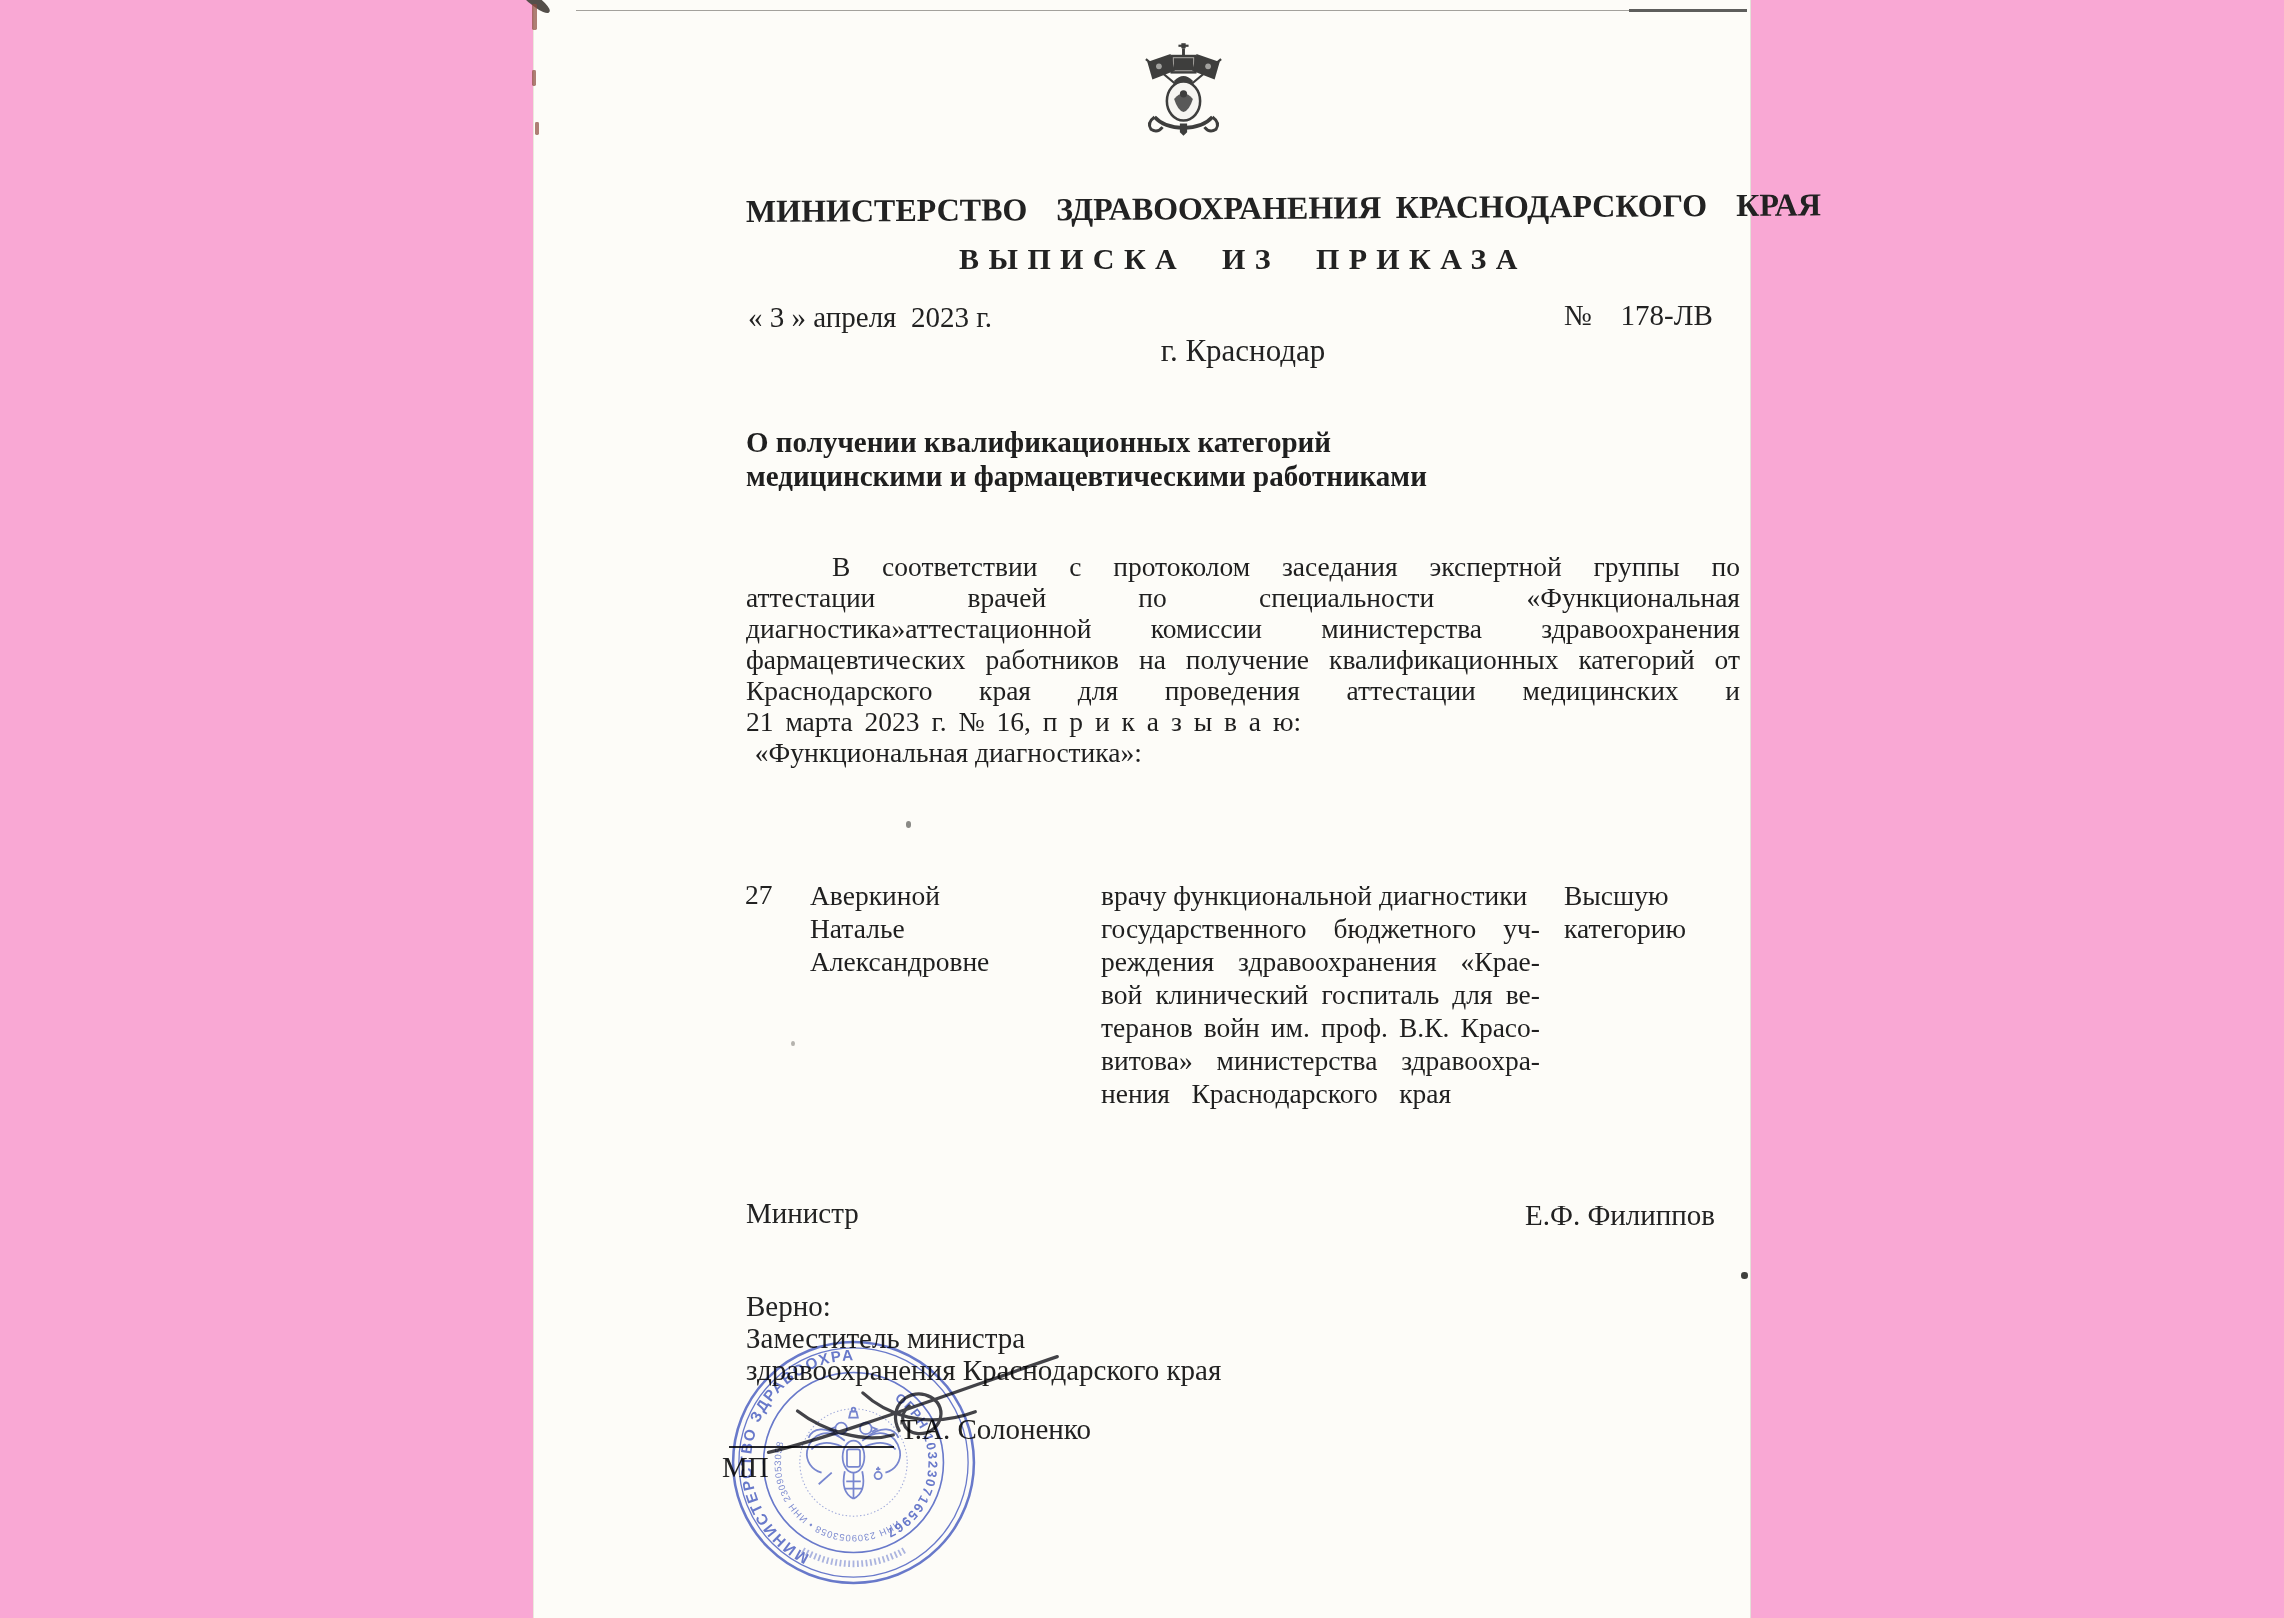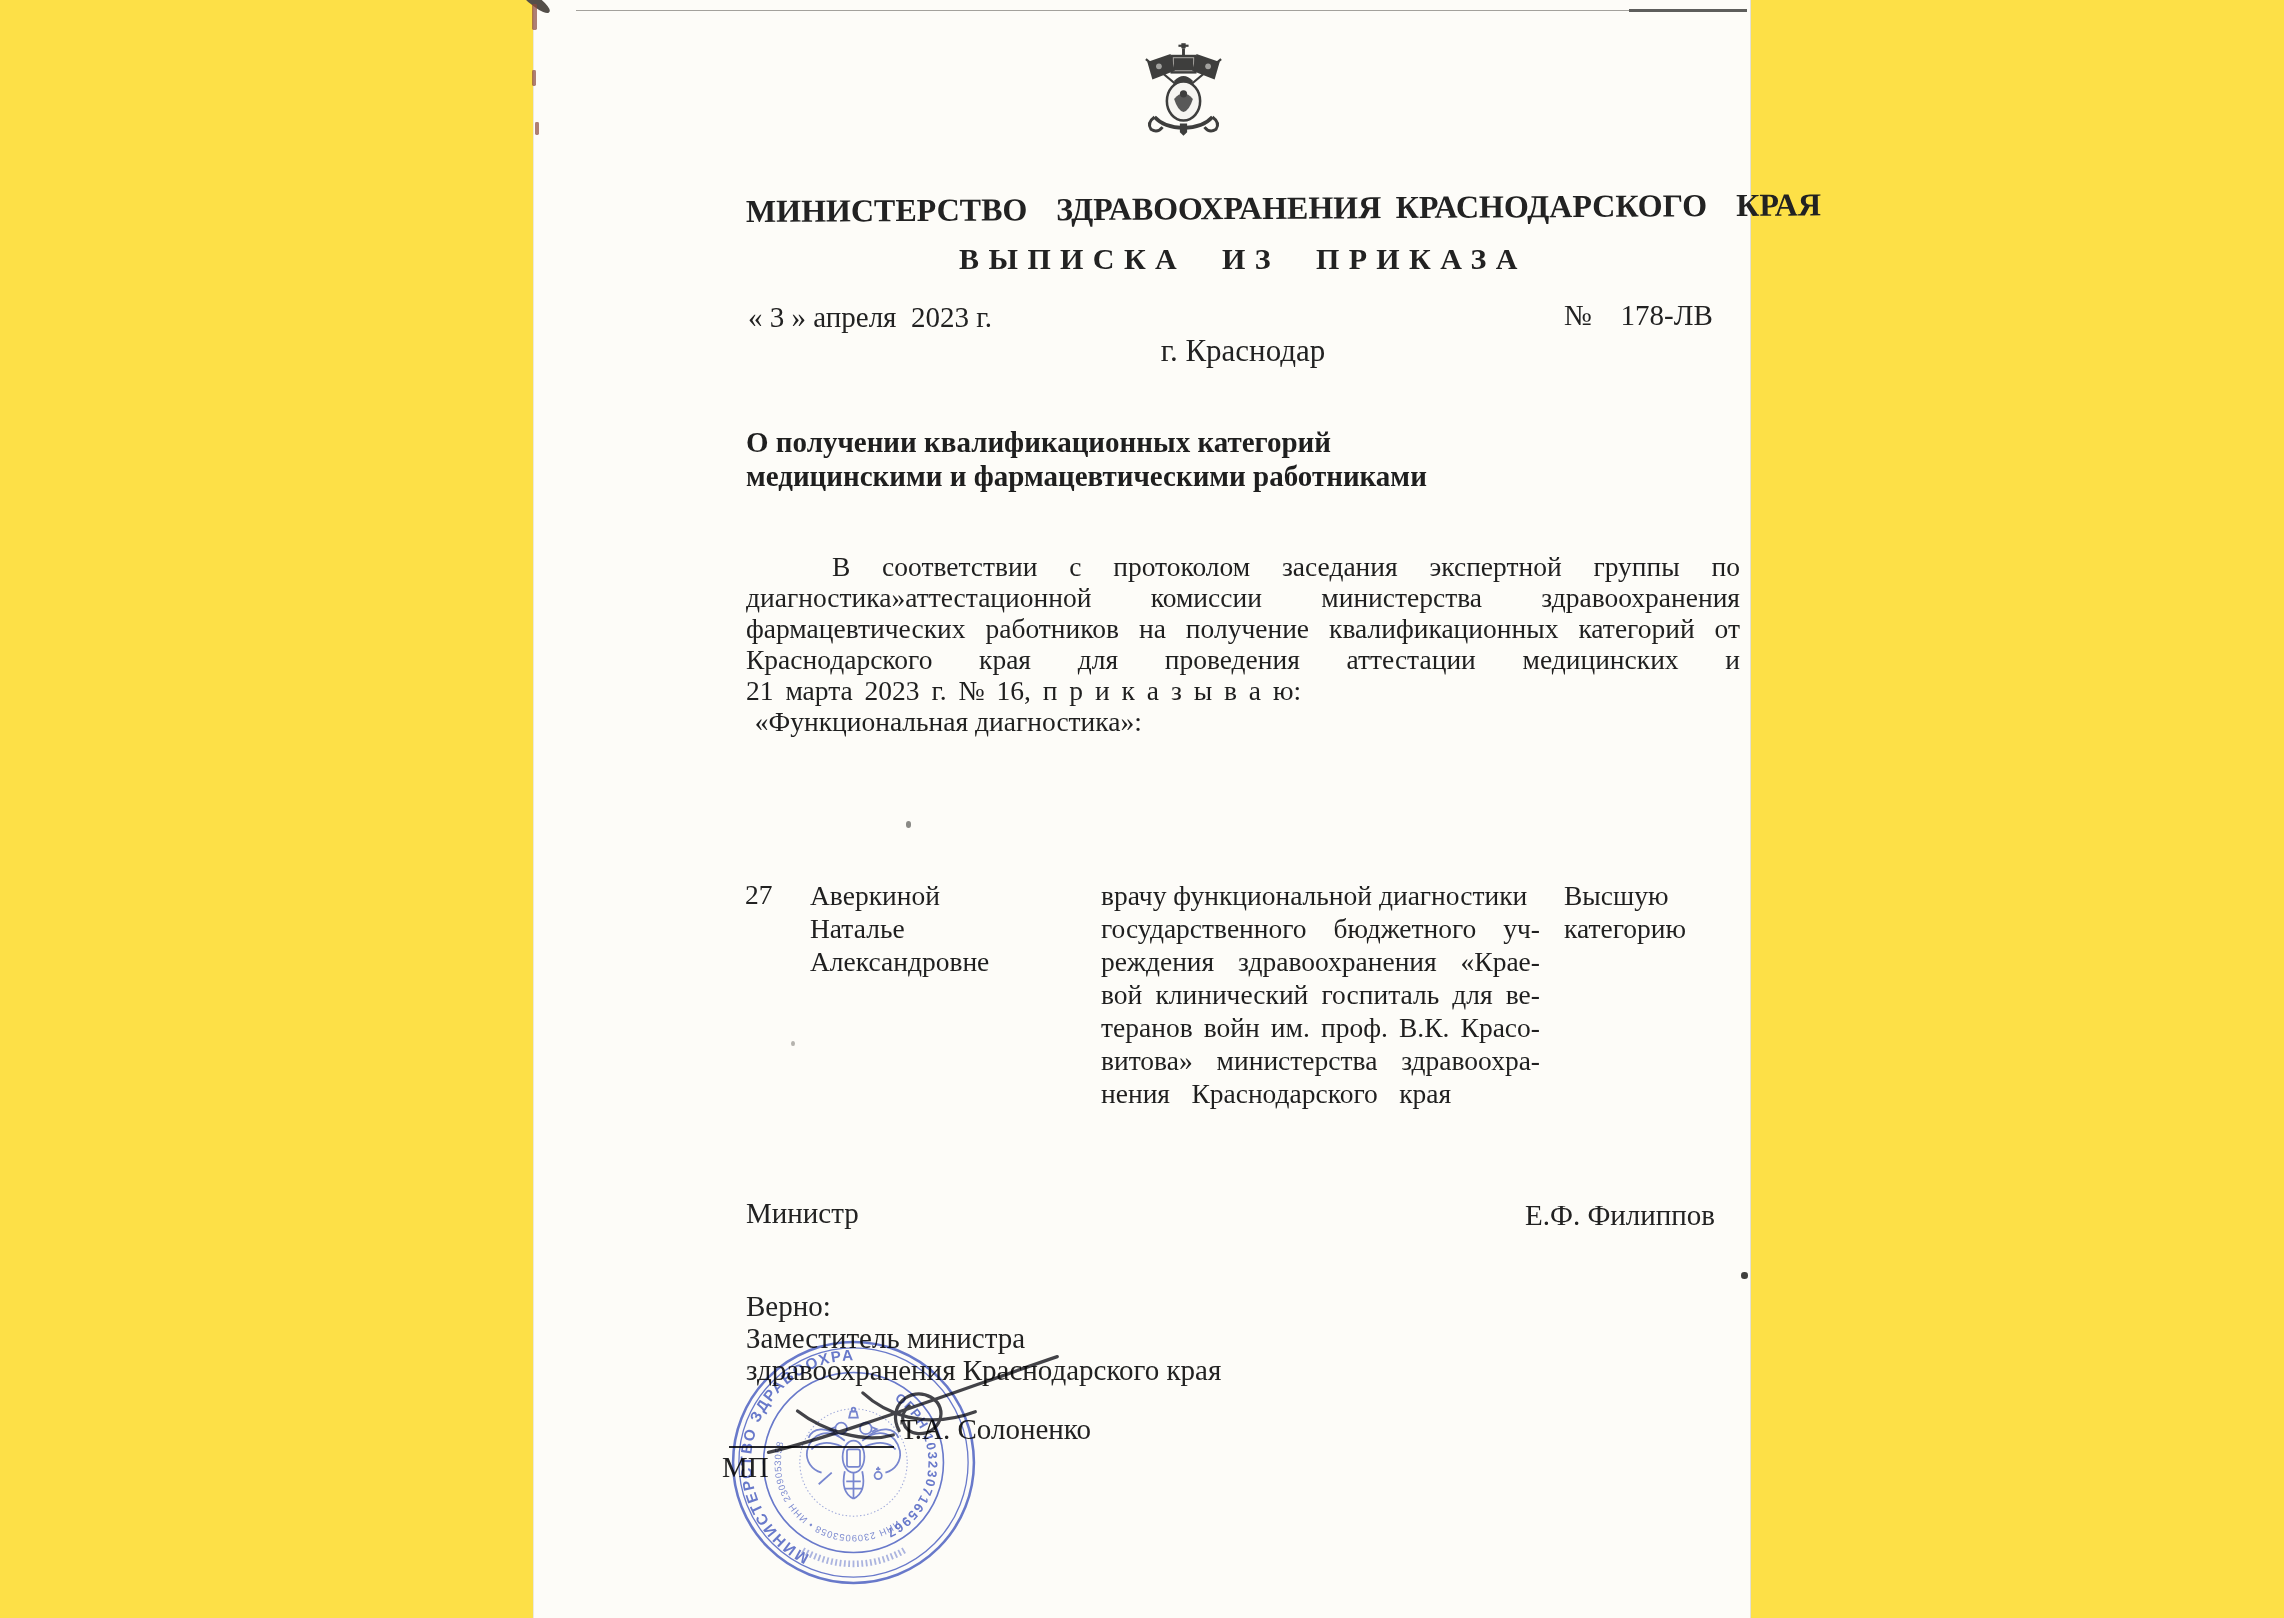--- a/index.html
+++ b/index.html
@@ -1,18 +1,18 @@
 <!DOCTYPE html>
 <html style="font-size:11.6px"><head>
 <meta charset="utf-8">
 <style>
   html,body{margin:0;padding:0;background:#ffffff;}
   body{width:2284px;height:1618px;overflow:hidden;position:relative;
        font-family:"Liberation Serif","DejaVu Serif",serif;color:#1f1f1f;}
-  #canvas{position:absolute;left:0;top:0;width:2284px;height:1618px;background:#fde047;}
+  #canvas{position:absolute;left:0;top:0;width:2284px;height:1618px;background:#f9a8d4;}
 
   .page{position:absolute;left:533px;top:0;width:1216px;height:1618px;
         background:#fdfcf8;border-left:0.7px solid #ece8dd;border-right:0.7px solid #e3e0d7;}
   .txt{white-space:pre;color:#222;}
 
   .hairline{position:absolute;left:576px;top:10px;width:1170px;height:1.4px;background:#a3a19c;}
   .hairline-dark{position:absolute;left:1629px;top:9.4px;width:118px;height:2.9px;background:#5e5e5c;}
   .corner-mark{position:absolute;left:517px;top:-4.3px;width:36px;height:10px;background:#544f4a;
                border-radius:45%;transform:rotate(38deg);}
   .edge-mark{position:absolute;background:#8c4a3c;opacity:.7;border-radius:1.4px;}
@@ -105,20 +105,21 @@
   <div class="doctype txt">ВЫПИСКА ИЗ ПРИКАЗА</div>
   <div class="dateline txt">« 3 » апреля  2023 г.</div>
   <div class="numline txt">№  178-ЛВ</div>
   <div class="cityline txt">г. Краснодар</div>
 
   <div class="subject" style="top:426px;">О получении квалификационных категорий</div>
   <div class="subject" style="top:460px;">медицинскими и фармацевтическими работниками</div>
 
   <div class="body-block">
     <div class="bline j ind1">В соответствии с протоколом заседания экспертной группы по</div>
+    <div class="bline j">аттестации врачей по специальности «Функциональная</div>
     <div class="bline j">диагностика»аттестационной комиссии министерства здравоохранения</div>
     <div class="bline j">фармацевтических работников на получение квалификационных категорий от</div>
     <div class="bline j">Краснодарского края для проведения аттестации медицинских и</div>
     <div class="bline ws7">21 марта 2023 г. № 16, п р и к а з ы в а ю:</div>
     <div class="bline ind3">«Функциональная диагностика»:</div>
   </div>
 
   <div class="tbl-num txt">27</div>
   <div class="tbl-name">
     <div class="trow">Аверкиной</div>

